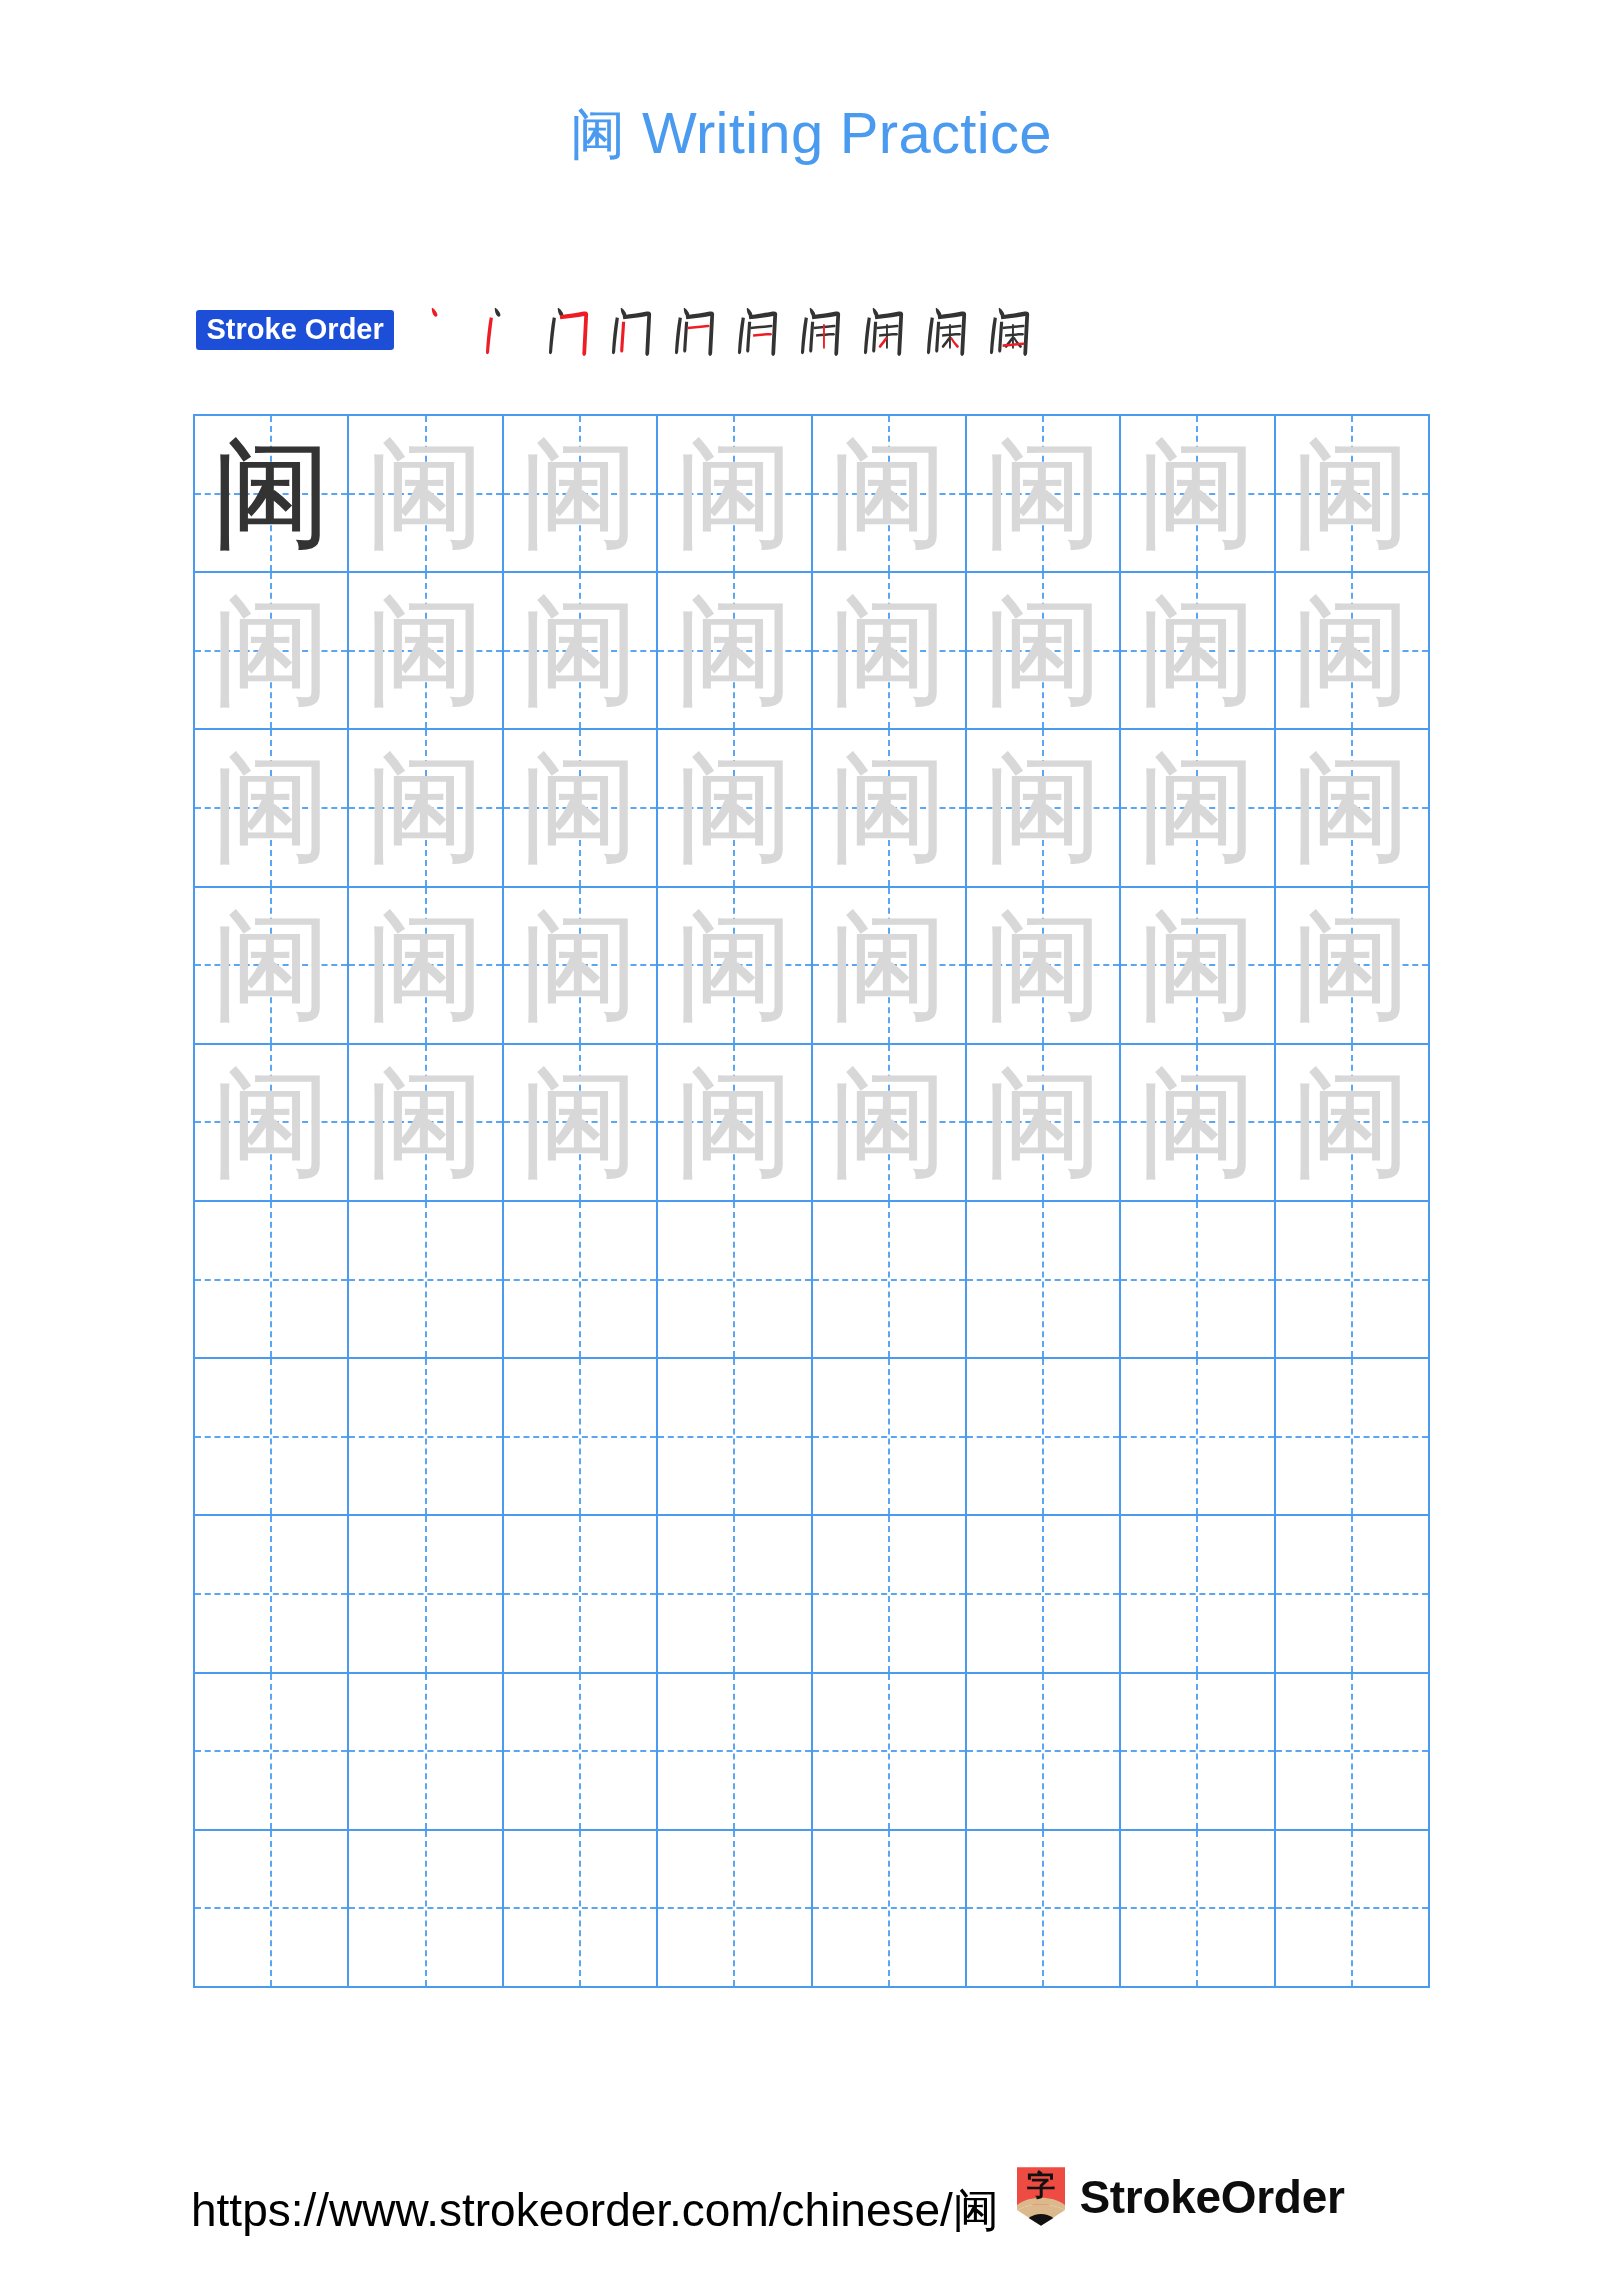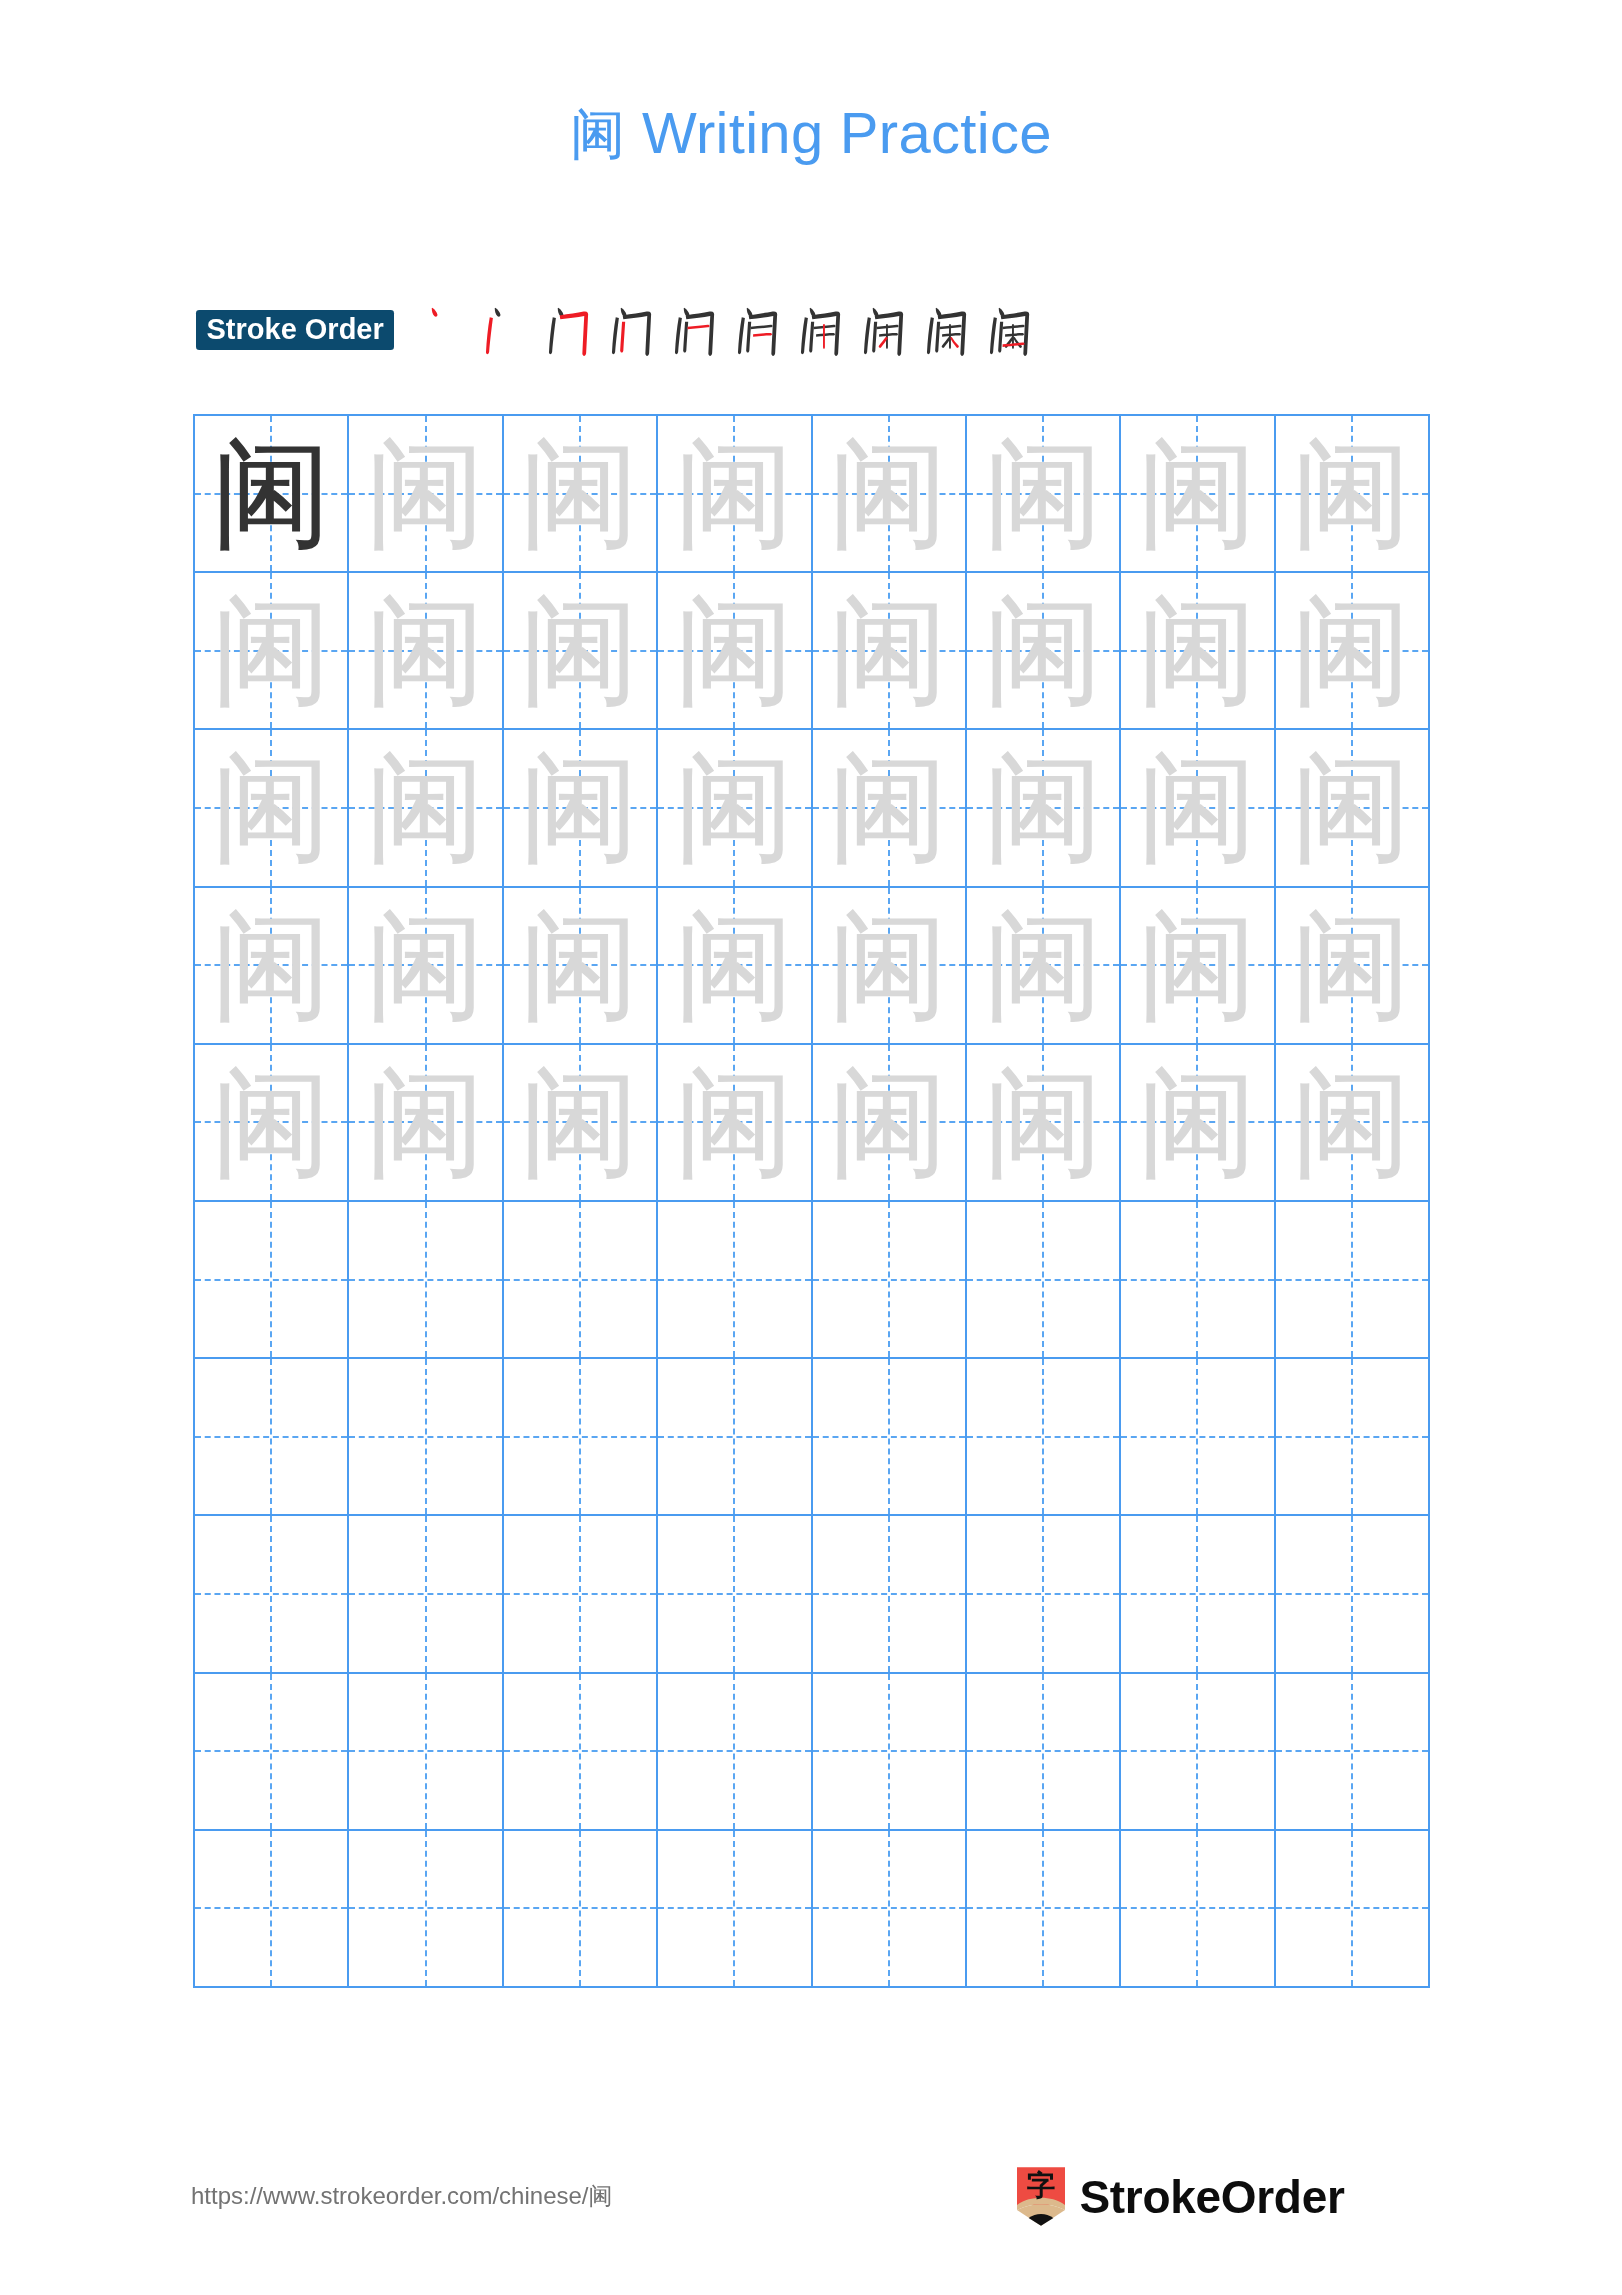--- a/index.html
+++ b/index.html
@@ -36,21 +36,21 @@
   
   .stroke-order-row {
     position: absolute;
     top: 302px;
     left: 196px;
     display: flex;
     align-items: center;
     height: 56px;
   }
   .so-badge {
-    background: #0c4a6e;
+    background: #1d4ed8;
     color: #ffffff;
     font-size: 29px;
     font-weight: 600;
     padding: 5.2px 10.5px 6.5px 10.5px;
     border-radius: 3.3px;
     line-height: 1;
     white-space: nowrap;
   }
   .so-steps {
     display: flex;
@@ -119,22 +119,22 @@
     width: 82%;
     height: 82%;
     display: block;
   }
 
   
   .footer-url {
     position: absolute;
     left: 191px;
     top: 2180px;
-    color: #737373;
-    font-size: 24px;
+    color: #000000;
+    font-size: 46px;
     white-space: nowrap;
     text-decoration: none;
   }
   .footer-url .hanzi { font-family: "DejaVu Sans", sans-serif; }
 
   .footer-logo {
     position: absolute;
     left: 1017px;
     top: 2165px;
     display: flex;

